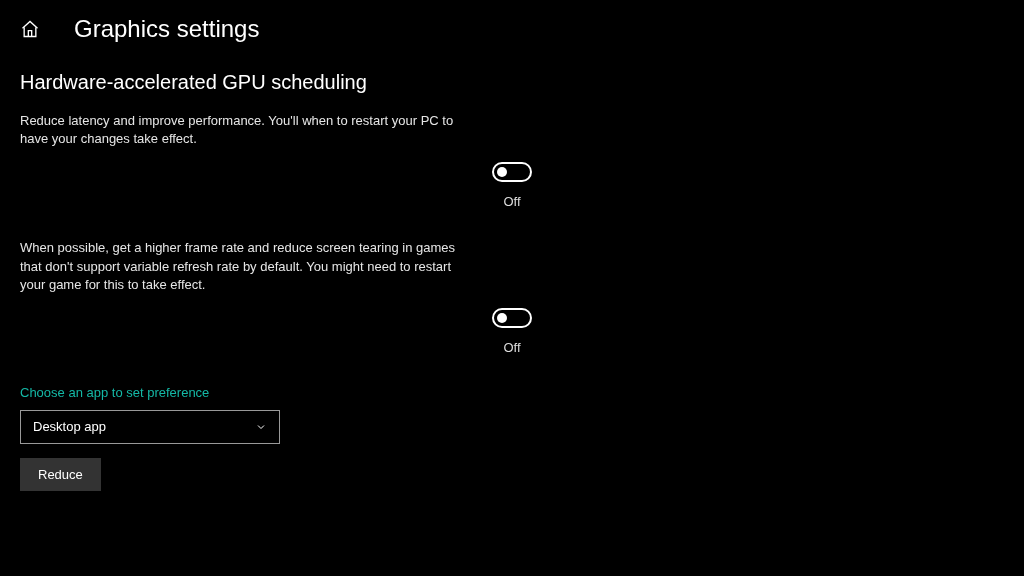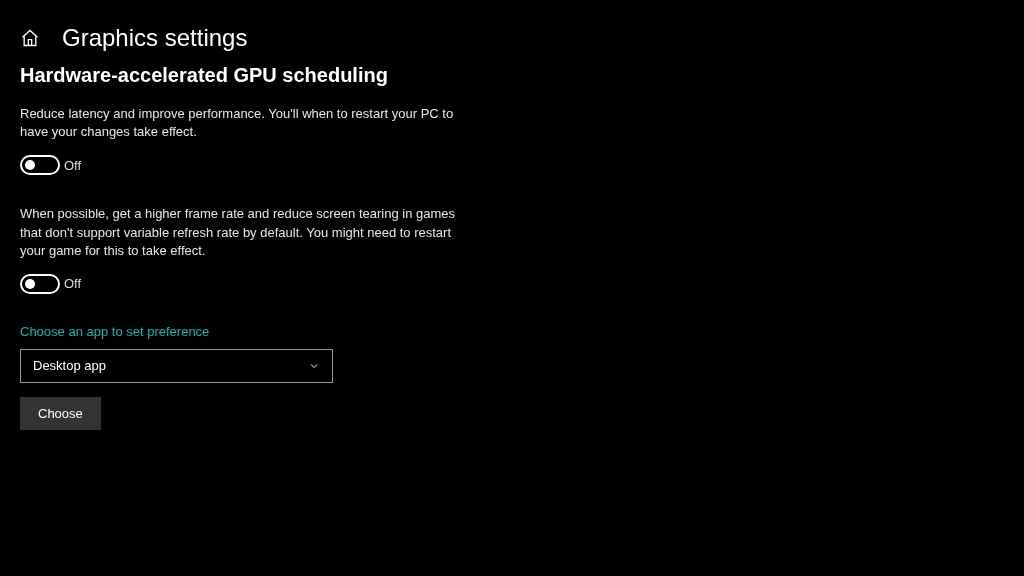--- a/index.html
+++ b/index.html
@@ -8,46 +8,47 @@
     color: #fff;
     font-family: "Segoe UI", -apple-system, sans-serif;
     width: 1024px;
     height: 576px;
     overflow: hidden;
     padding: 0 20px;
   }
   .header {
     display: flex;
     align-items: center;
-    gap: 22px;
-    padding-top: 24px;
-    margin-bottom: 12px;
+    gap: 34px;
+    padding-top: 15px;
+    margin-bottom: 28px;
   }
   .home-icon svg { display: block; }
   .page-title {
     font-size: 24px;
     font-weight: 400;
   }
   .section { margin-bottom: 30px; }
   .section-heading {
     font-size: 20px;
-    font-weight: 700;
+    font-weight: 400;
     margin-bottom: 18px;
   }
   .section-desc {
     font-size: 13px;
     color: #e6e6e6;
     line-height: 1.4;
     max-width: 440px;
     margin-bottom: 14px;
   }
   .toggle-row {
     display: flex;
     align-items: center;
-    gap: 4px;
+    gap: 12px;
+    flex-direction: column;
   }
   .toggle {
     width: 40px;
     height: 20px;
     border: 2px solid #fff;
     border-radius: 10px;
     position: relative;
     cursor: pointer;
     background: transparent;
   }
@@ -64,21 +65,21 @@
   .toggle-label {
     font-size: 13px;
     color: #ddd;
   }
   .pref-label {
     font-size: 13px;
     color: #14b8a6;
     margin-bottom: 10px;
   }
   .dropdown {
-    width: 313px;
+    width: 260px;
     height: 34px;
     border: 1px solid #999;
     background: #000;
     display: flex;
     align-items: center;
     justify-content: space-between;
     padding: 0 12px;
     cursor: pointer;
     margin-bottom: 14px;
   }
@@ -132,14 +133,14 @@
 <div class="section">
   <p class="pref-label">Choose an app to set preference</p>
   <div class="dropdown">
     <span class="dropdown-text">Desktop app</span>
     <span class="chevron">
       <svg width="12" height="12" viewBox="0 0 24 24" fill="none" stroke="#fff" stroke-width="2">
         <polyline points="6 9 12 15 18 9"></polyline>
       </svg>
     </span>
   </div>
-  <button class="browse-btn">Choose</button>
+  <button class="browse-btn">Reduce</button>
 </div>
 
 </body></html>

